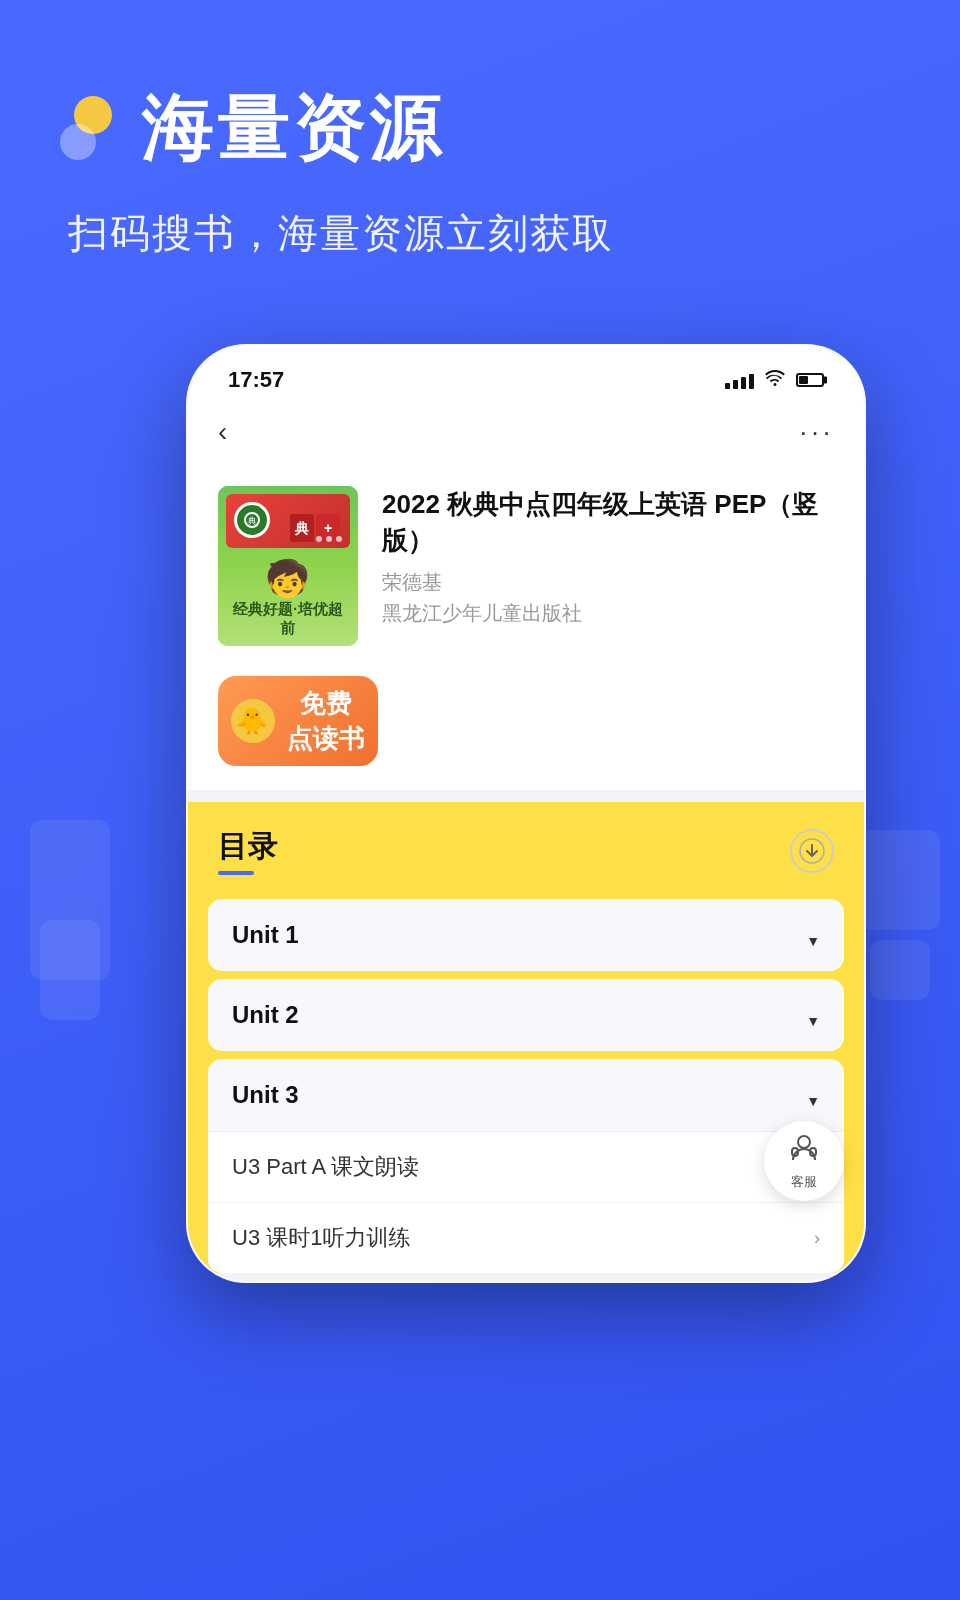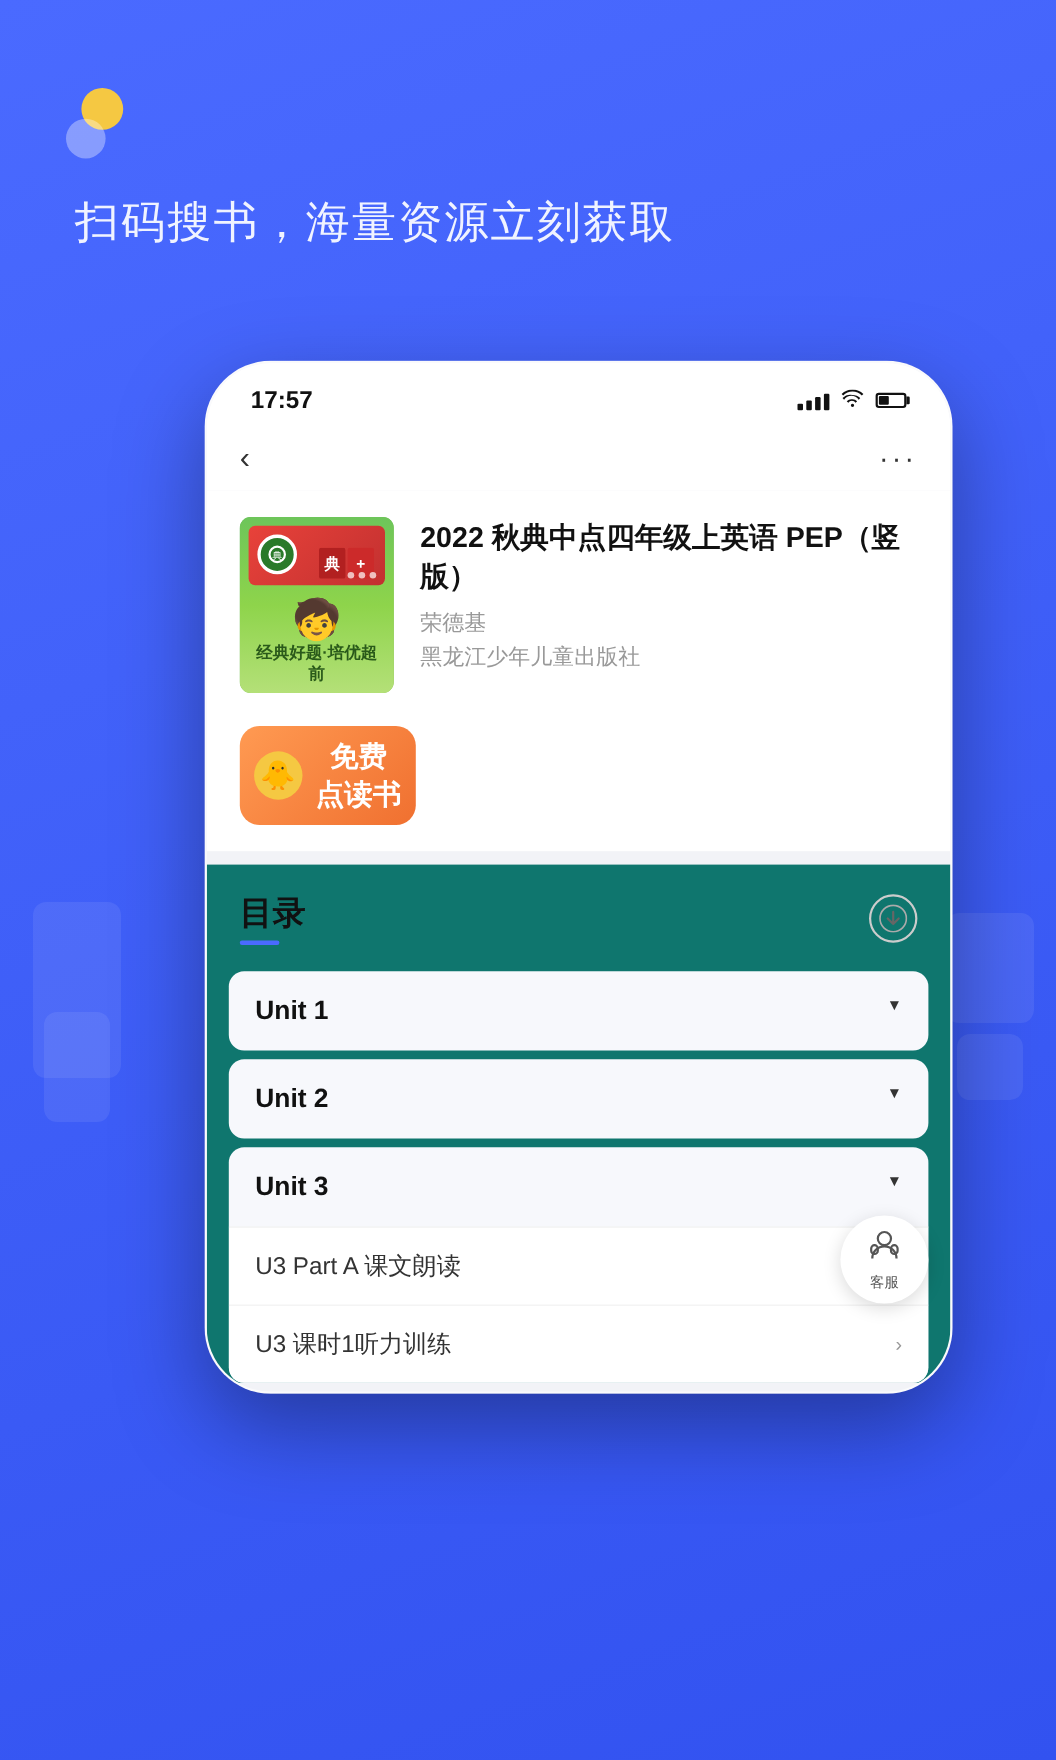--- a/index.html
+++ b/index.html
@@ -77,21 +77,21 @@
       font-size: 40px;
       color: rgba(255,255,255,0.92);
       font-weight: 400;
       letter-spacing: 2px;
       margin-left: 8px;
     }
 
     
     .phone-wrap {
       position: absolute;
-      top: 328px;
+      top: 344px;
       left: 50%;
       transform: translateX(-50%);
       width: 588px;
     }
     .phone {
       width: 680px;
       background: #f2f3f7;
       border-radius: 60px;
       box-shadow: 0 30px 80px rgba(0,0,0,0.35);
       overflow: hidden;
@@ -311,21 +311,21 @@
     }
 
     
     .divider {
       height: 12px;
       background: #f2f3f7;
     }
 
     
     .toc-section {
-      background: #0f766e;
+      background: #fde047;
     }
     .toc-header {
       display: flex;
       justify-content: space-between;
       align-items: center;
       padding: 24px 30px 16px;
     }
     .toc-title-wrap {
       position: relative;
     }
@@ -358,21 +358,21 @@
     
     .unit-item {
       margin: 8px 20px;
       background: #f7f8fc;
       border-radius: 14px;
       overflow: hidden;
     }
     .unit-header {
       display: flex;
       justify-content: space-between;
-      align-items: flex-start;
+      align-items: flex-end;
       padding: 22px 24px;
       cursor: pointer;
     }
     .unit-label {
       font-size: 24px;
       font-weight: 600;
       color: #111;
     }
     .unit-arrow {
       font-size: 14px;
@@ -439,20 +439,21 @@
 <div class="deco-rect deco2"></div>
 <div class="deco-rect deco3"></div>
 <div class="deco-rect deco4"></div>
 
 <div class="header">
   <div class="header-logo-row">
     <div class="logo-icon">
       <div class="logo-circle-yellow"></div>
       <div class="logo-circle-blue"></div>
     </div>
+    <div class="header-title">海量资源</div>
   </div>
   <div class="header-subtitle">扫码搜书，海量资源立刻获取</div>
 </div>
 
 <div class="phone-wrap">
   <div class="phone">
 
     <div class="status-bar">
       <div class="status-time">17:57</div>
       <div class="status-icons">

